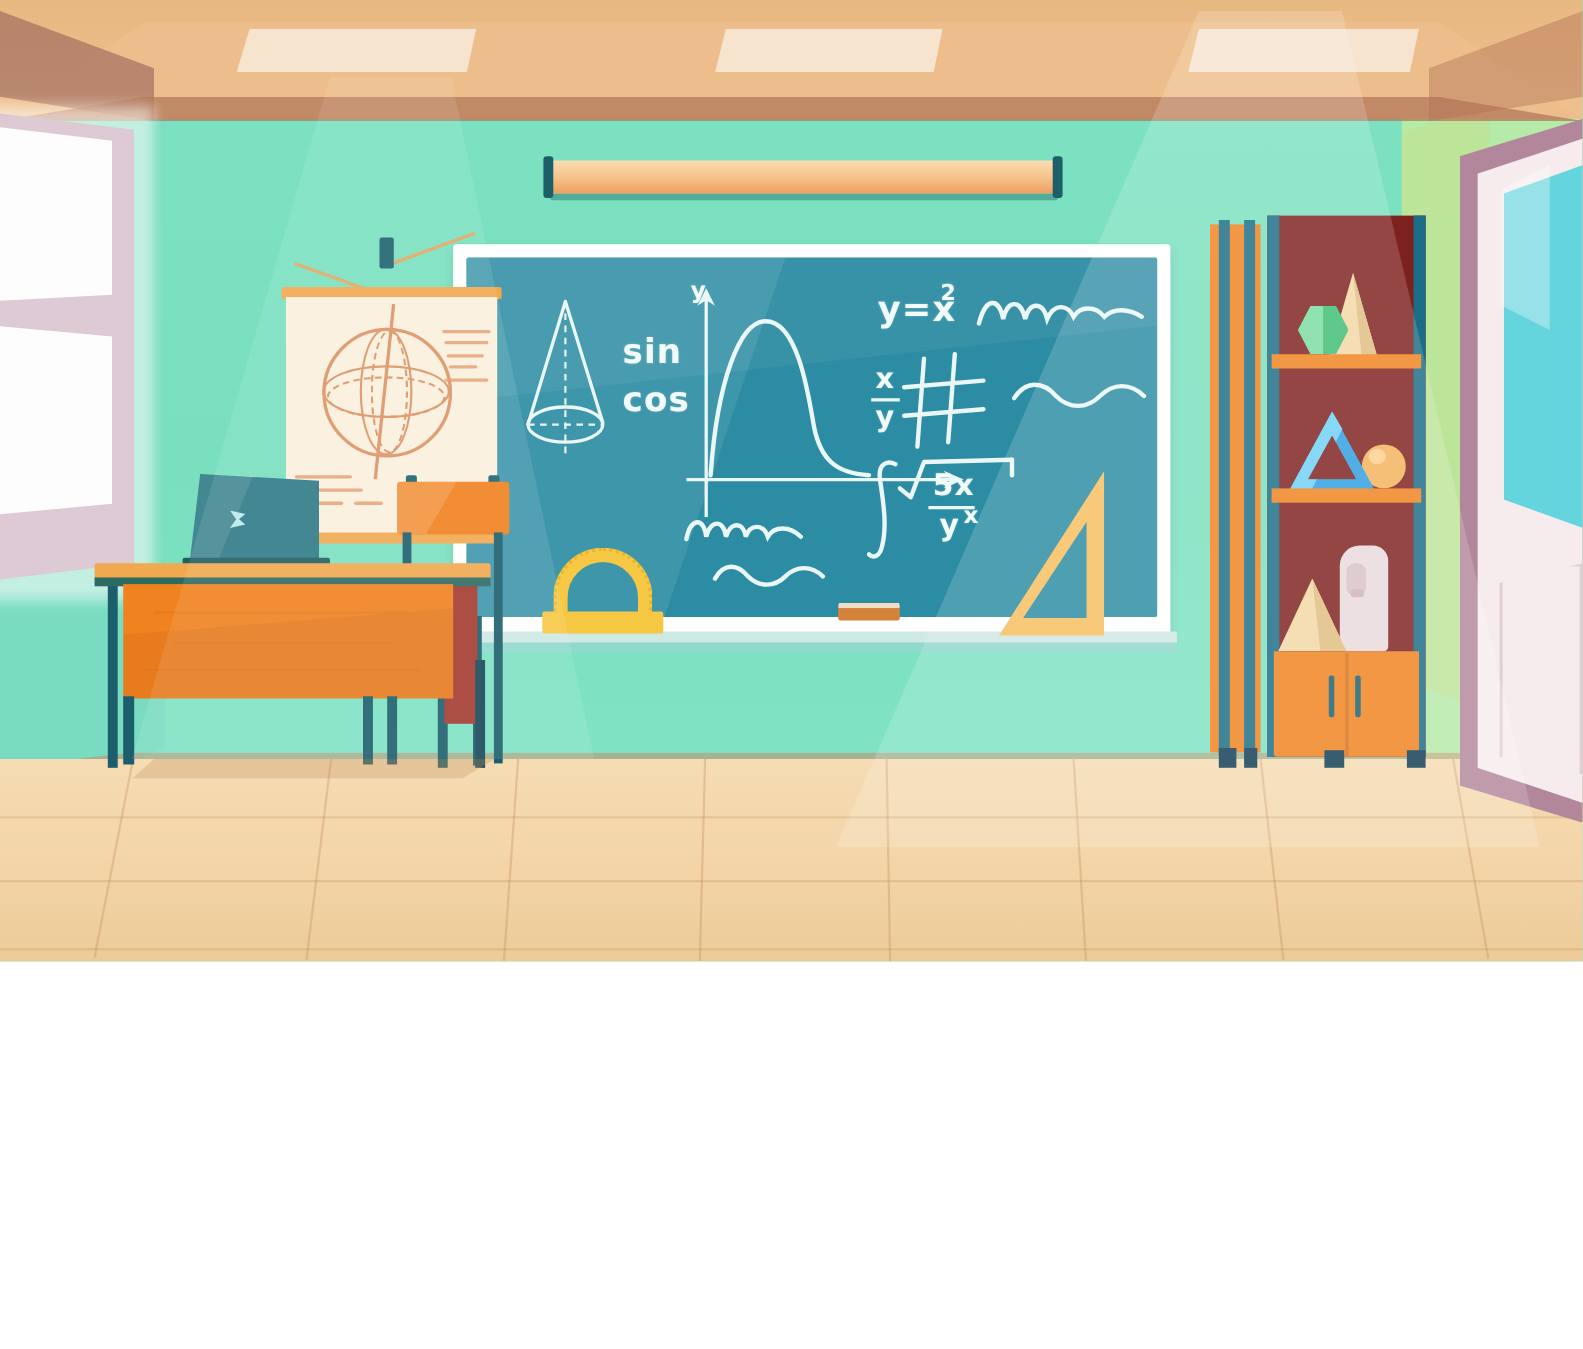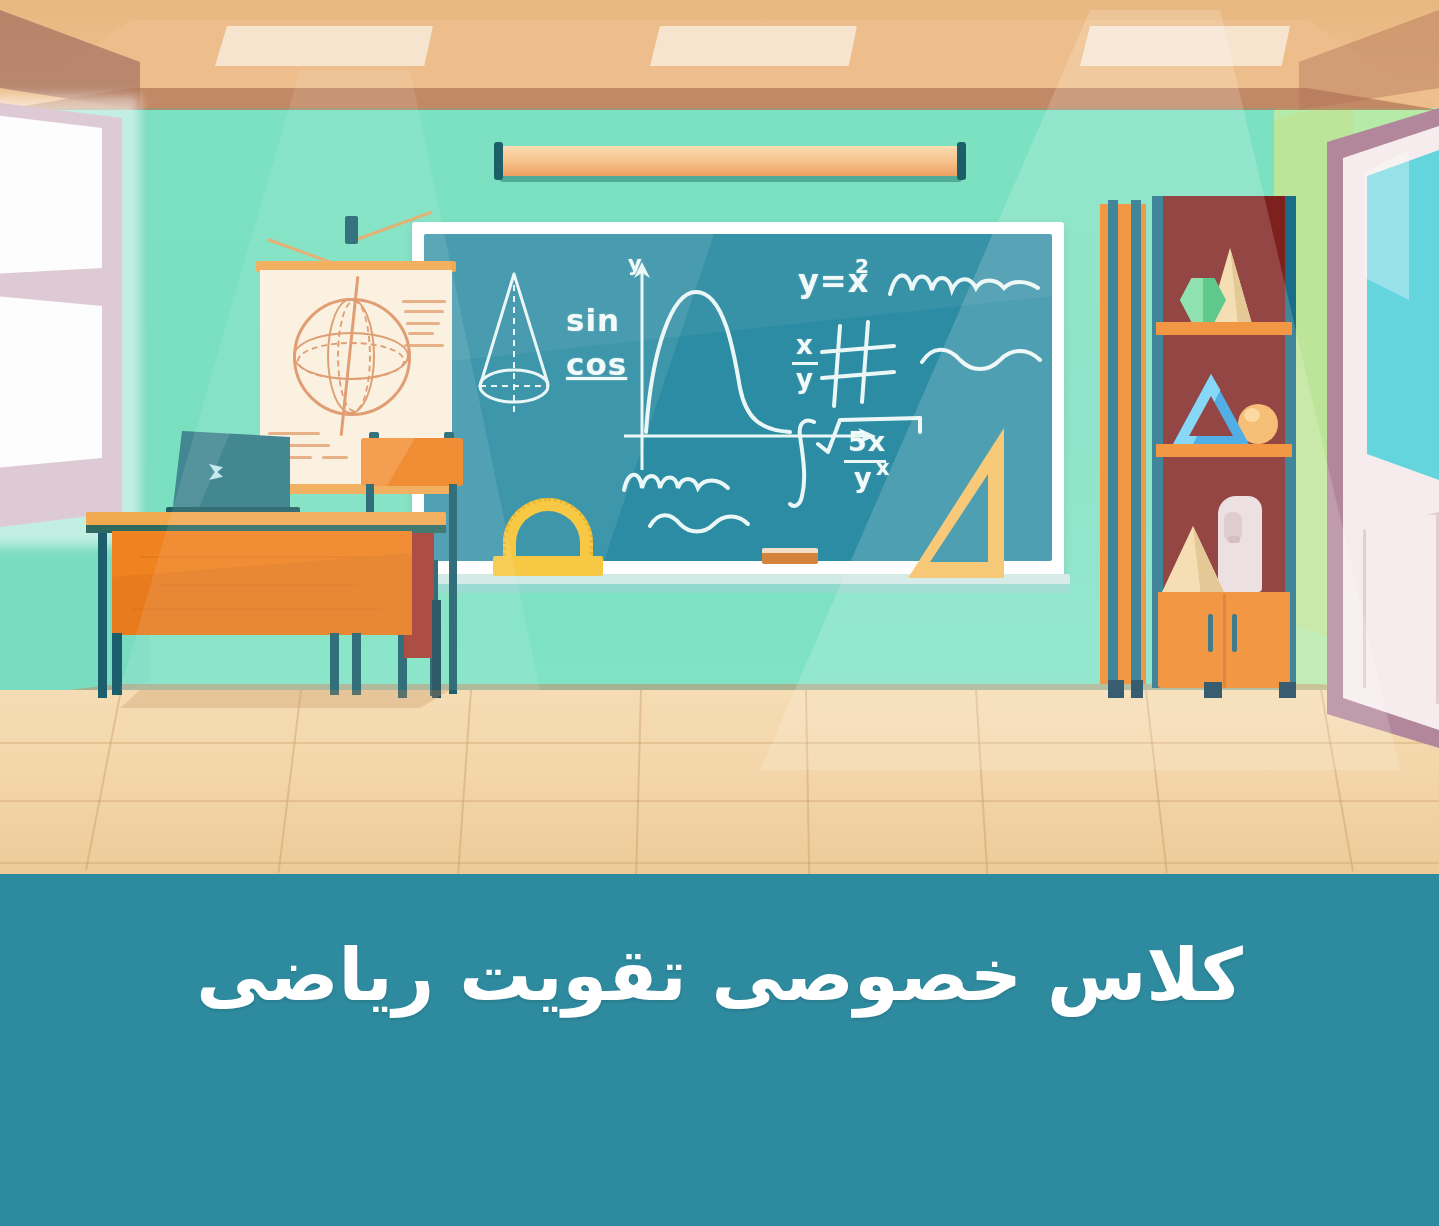--- a/index.html
+++ b/index.html
@@ -279,21 +279,21 @@
         <div class="bb-shine2"></div>
 
         <svg width="120" height="180" style="position:absolute;left:36px;top:32px;">
           <path d="M54 8 L20 120 M54 8 L88 118" stroke="#eaf7f6" stroke-width="3" fill="none" stroke-linecap="round"></path>
           <ellipse cx="54" cy="120" rx="34" ry="16" stroke="#eaf7f6" stroke-width="3" fill="none"></ellipse>
           <path d="M54 8 L54 150" stroke="#eaf7f6" stroke-width="2" fill="none" stroke-dasharray="6 5"></path>
           <path d="M20 120 L88 120" stroke="#eaf7f6" stroke-width="2" fill="none" stroke-dasharray="6 5"></path>
         </svg>
 
         <span class="chalk" style="left:142px;top:68px;font-size:31px;">sin</span>
-        <span class="chalk" style="left:142px;top:112px;font-size:31px;text-decoration:underline;">cos</span>
+        <span class="chalk" style="left:142px;top:112px;font-size:31px;">cos</span>
 
         <svg width="290" height="250" style="position:absolute;left:196px;top:22px;">
           <path d="M22 214 L22 12" stroke="#eaf7f6" stroke-width="3" fill="none"></path>
           <path d="M22 6 L14 22 L22 17 L30 22 Z" fill="#eaf7f6"></path>
           <path d="M4 180 L248 180" stroke="#eaf7f6" stroke-width="3" fill="none"></path>
           <path d="M256 180 L238 172 L244 180 L238 188 Z" fill="#eaf7f6"></path>
           <path d="M26 176 C32 92 52 36 76 36 C104 36 114 96 120 132 C126 162 140 174 170 176" stroke="#eaf7f6" stroke-width="4" fill="none" stroke-linecap="round"></path>
         </svg>
         <span class="chalk" style="left:204px;top:18px;font-size:21px;">y</span>
         <span class="chalk" style="left:452px;top:222px;font-size:21px;">x</span>
@@ -451,17 +451,14 @@
       <div class="shelf-footL"></div>
       <div class="shelf-footL2"></div>
       <div class="shelf-footM"></div>
       <div class="shelf-footR"></div>
     </div>
 
     <div class="beam"></div>
     <div class="beam2"></div>
   </div>
 
-  <div id="caption">
-    <div id="caption-text">کلاس خصوصی تقویت ریاضی</div>
-  </div>
 
 </div>
 
 </body></html>

